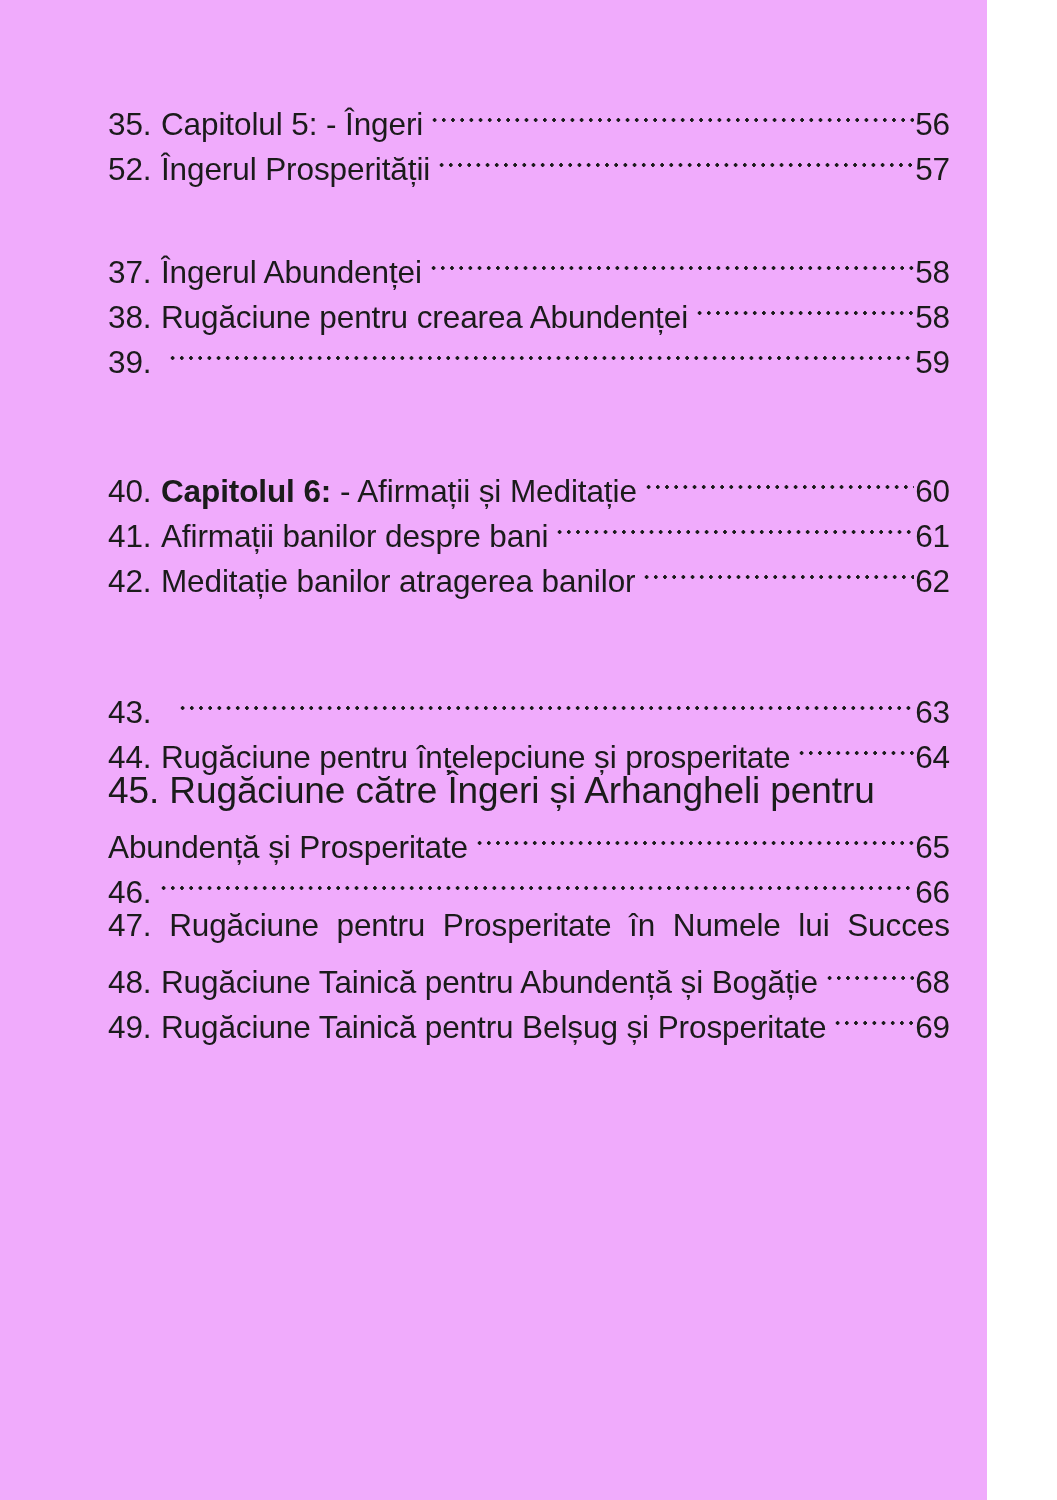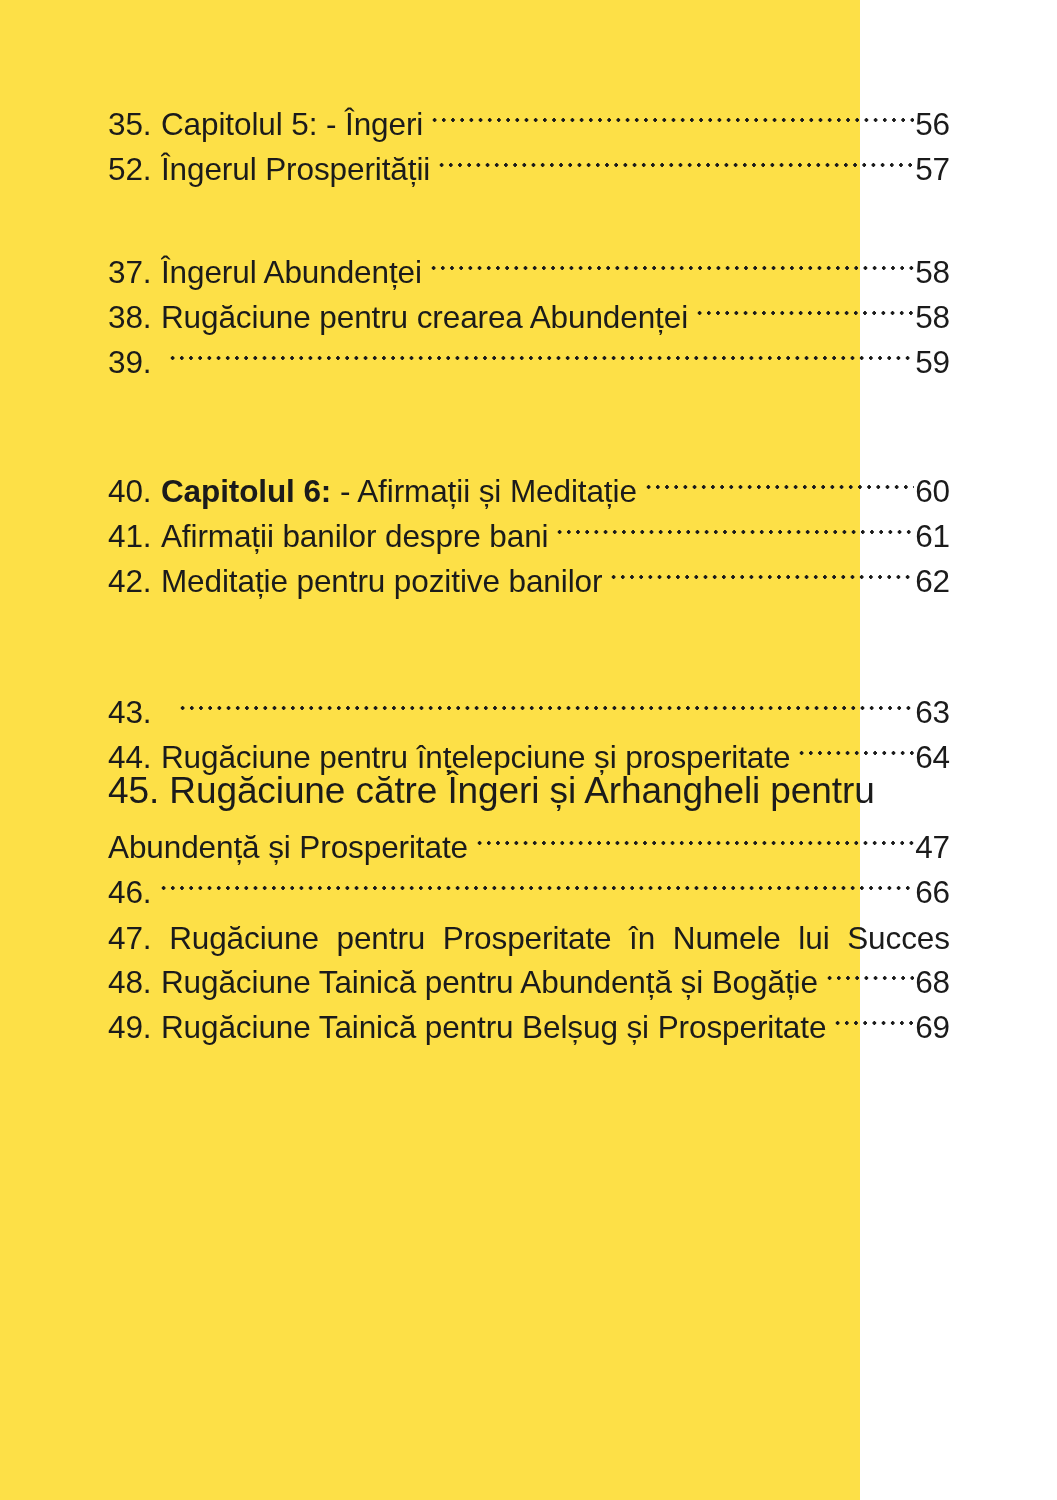--- a/index.html
+++ b/index.html
@@ -10,23 +10,23 @@
   body {
     width: 1057px;
     height: 1500px;
     font-family: "Liberation Sans", "DejaVu Sans", sans-serif;
     color: #1b1b1b;
     overflow: hidden;
   }
 
   .page {
     position: relative;
-    width: 860px;
+    width: 987px;
     height: 1500px;
-    background: #fde047;
+    background: #f0abfc;
     box-sizing: border-box;
     padding: 90px 107px 0 108px;
   }
 
   .toc {
     width: 842px;
   }
 
   .toc-block {
     width: 100%;
@@ -107,21 +107,21 @@
     display: flex;
     width: 100%;
     height: 45px;
     font-size: 31.5px;
     line-height: 45px;
     letter-spacing: -0.1px;
     white-space: nowrap;
     font-stretch: condensed;
     justify-content: space-between;
   }
-  .toc-justified > span { flex: 0 0 auto; margin-top: 13px; }
+  .toc-justified > span { flex: 0 0 auto; }
 </style>
 </head>
 <body>
 
 <div class="page">
   <div class="toc">
 
     <div class="toc-block">
 
       <div class="toc-entry">
@@ -179,21 +179,21 @@
 
       <div class="toc-entry">
         <span class="toc-num">41.</span>
         <span class="toc-title">Afirmații banilor despre bani</span>
         <span class="toc-leader"></span>
         <span class="toc-page">61</span>
       </div>
 
       <div class="toc-entry">
         <span class="toc-num">42.</span>
-        <span class="toc-title">Meditație pentru pozitive banilor</span>
+        <span class="toc-title">Meditație banilor atragerea banilor</span>
         <span class="toc-leader"></span>
         <span class="toc-page">62</span>
       </div>
 
     </div>
 
     <div class="gap-lg"></div>
 
     <div class="toc-block">
 
@@ -208,21 +208,21 @@
         <span class="toc-title">Rugăciune pentru înțelepciune și prosperitate</span>
         <span class="toc-leader"></span>
         <span class="toc-page">64</span>
       </div>
 
       <div>
         <div class="toc-wrap-first">45. Rugăciune către Îngeri și Arhangheli pentru</div>
         <div class="toc-entry">
           <span class="toc-title">Abundență și Prosperitate</span>
           <span class="toc-leader"></span>
-          <span class="toc-page">47</span>
+          <span class="toc-page">65</span>
         </div>
       </div>
 
       <div class="toc-entry">
         <span class="toc-num tight">46.</span>
         <span class="toc-leader"></span>
         <span class="toc-page">66</span>
       </div>
 
       <div>

